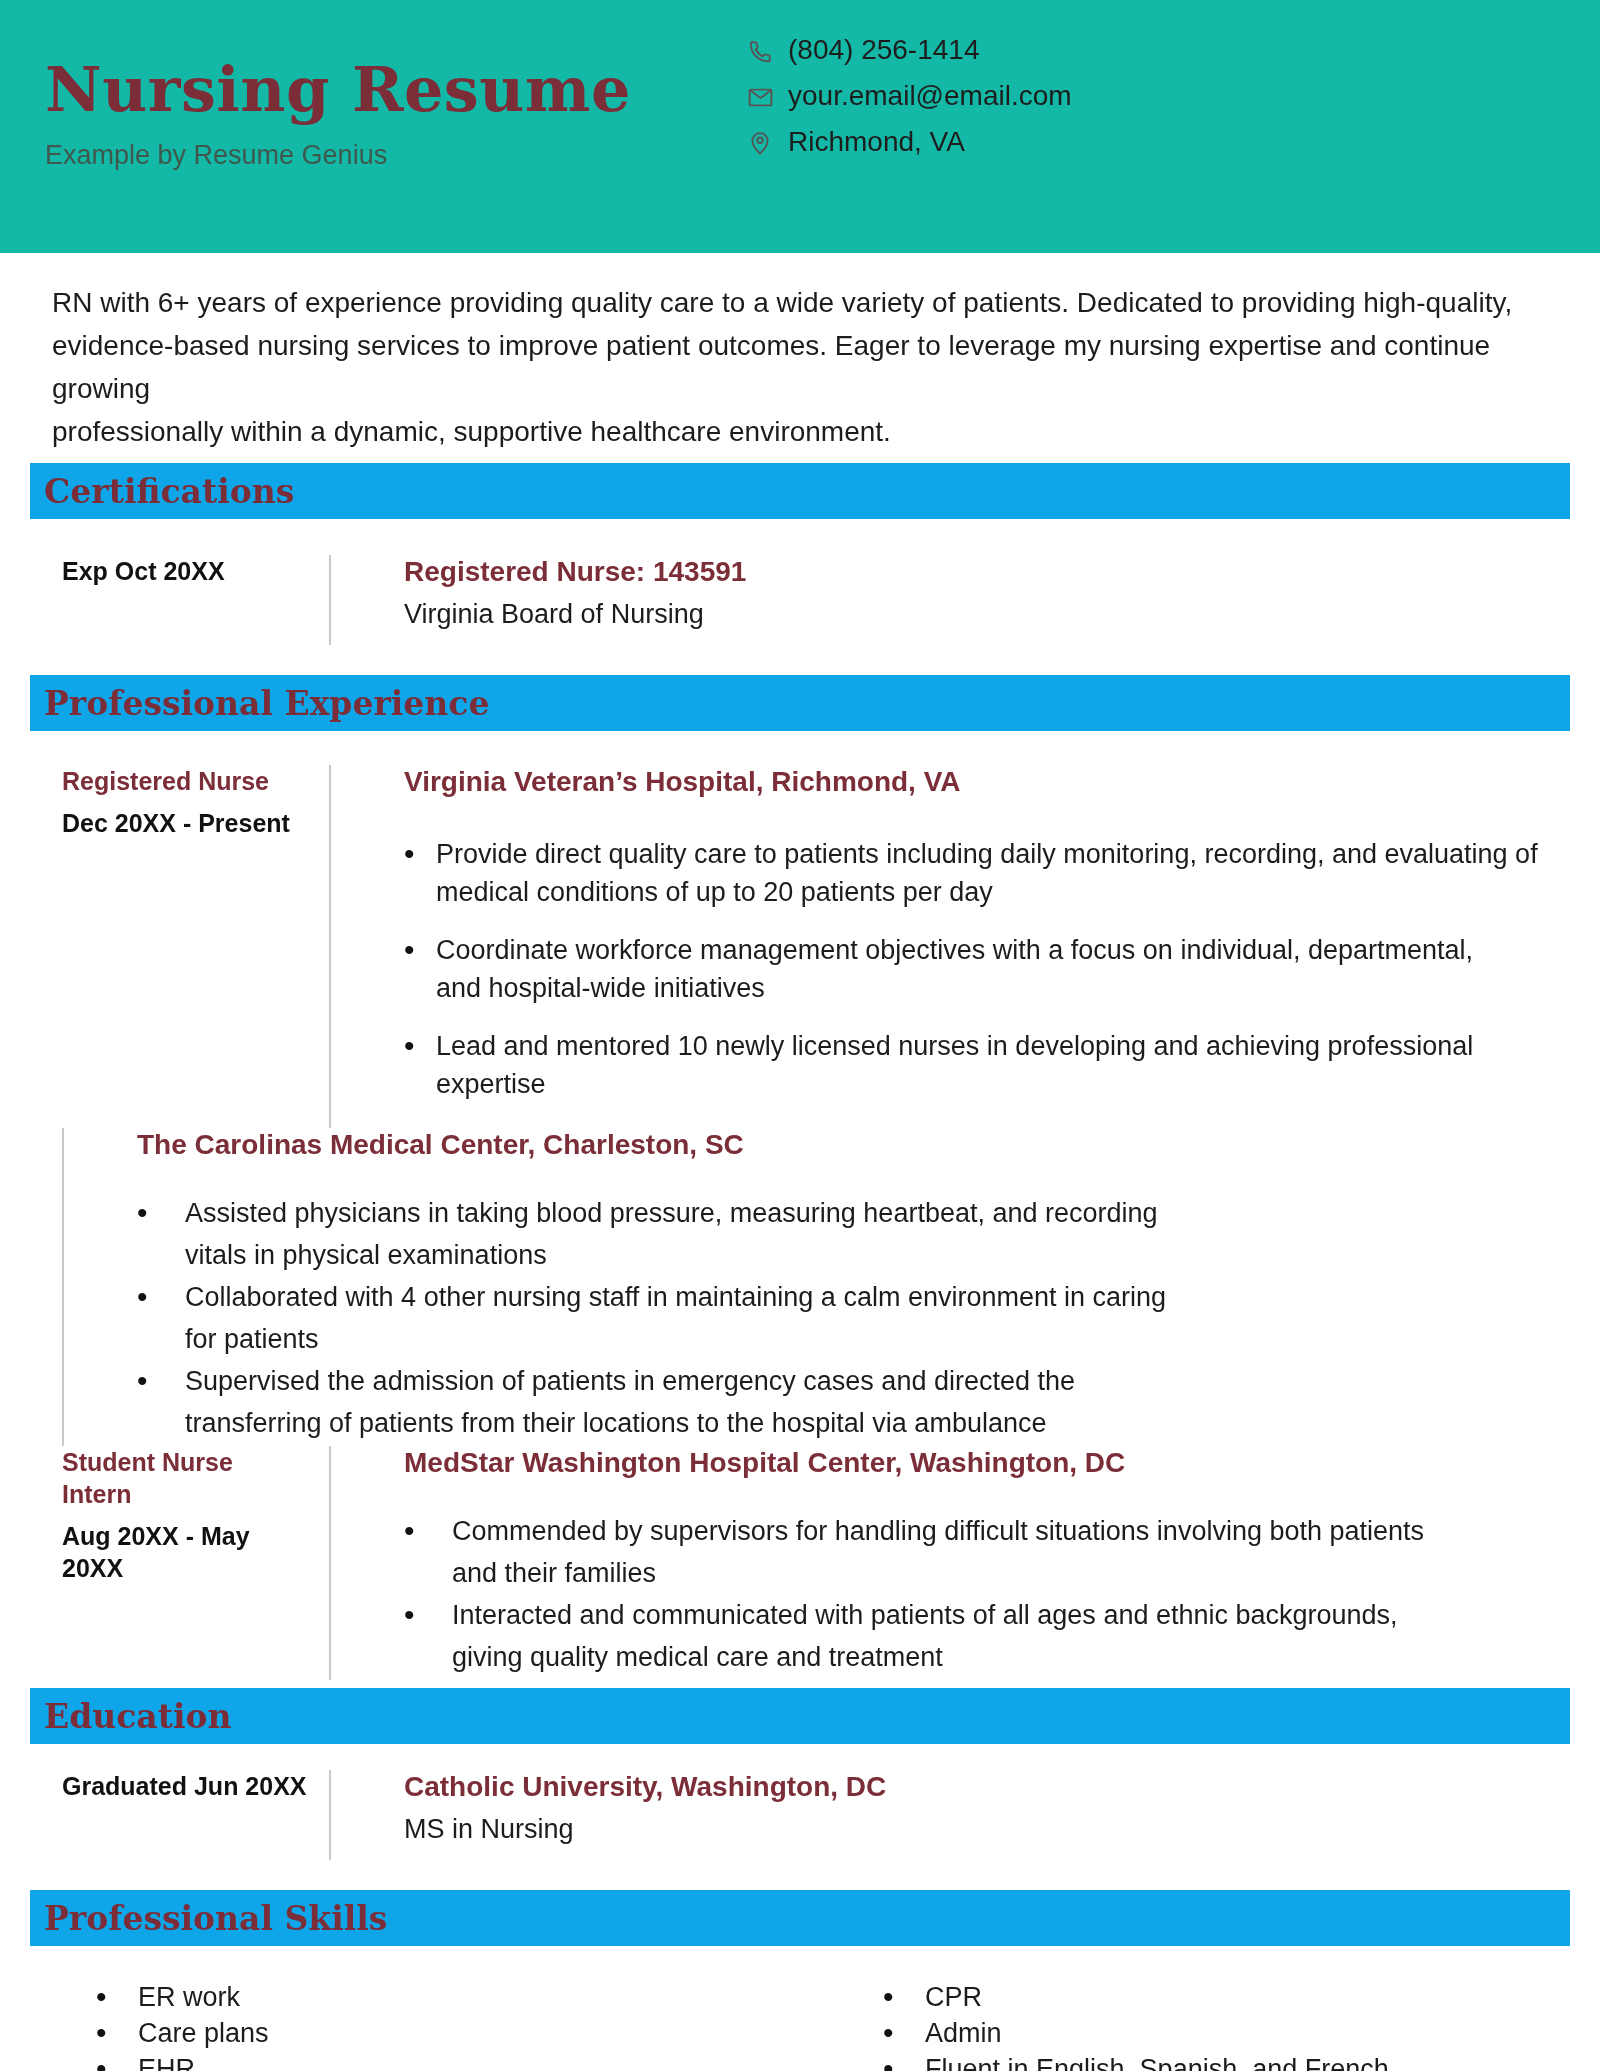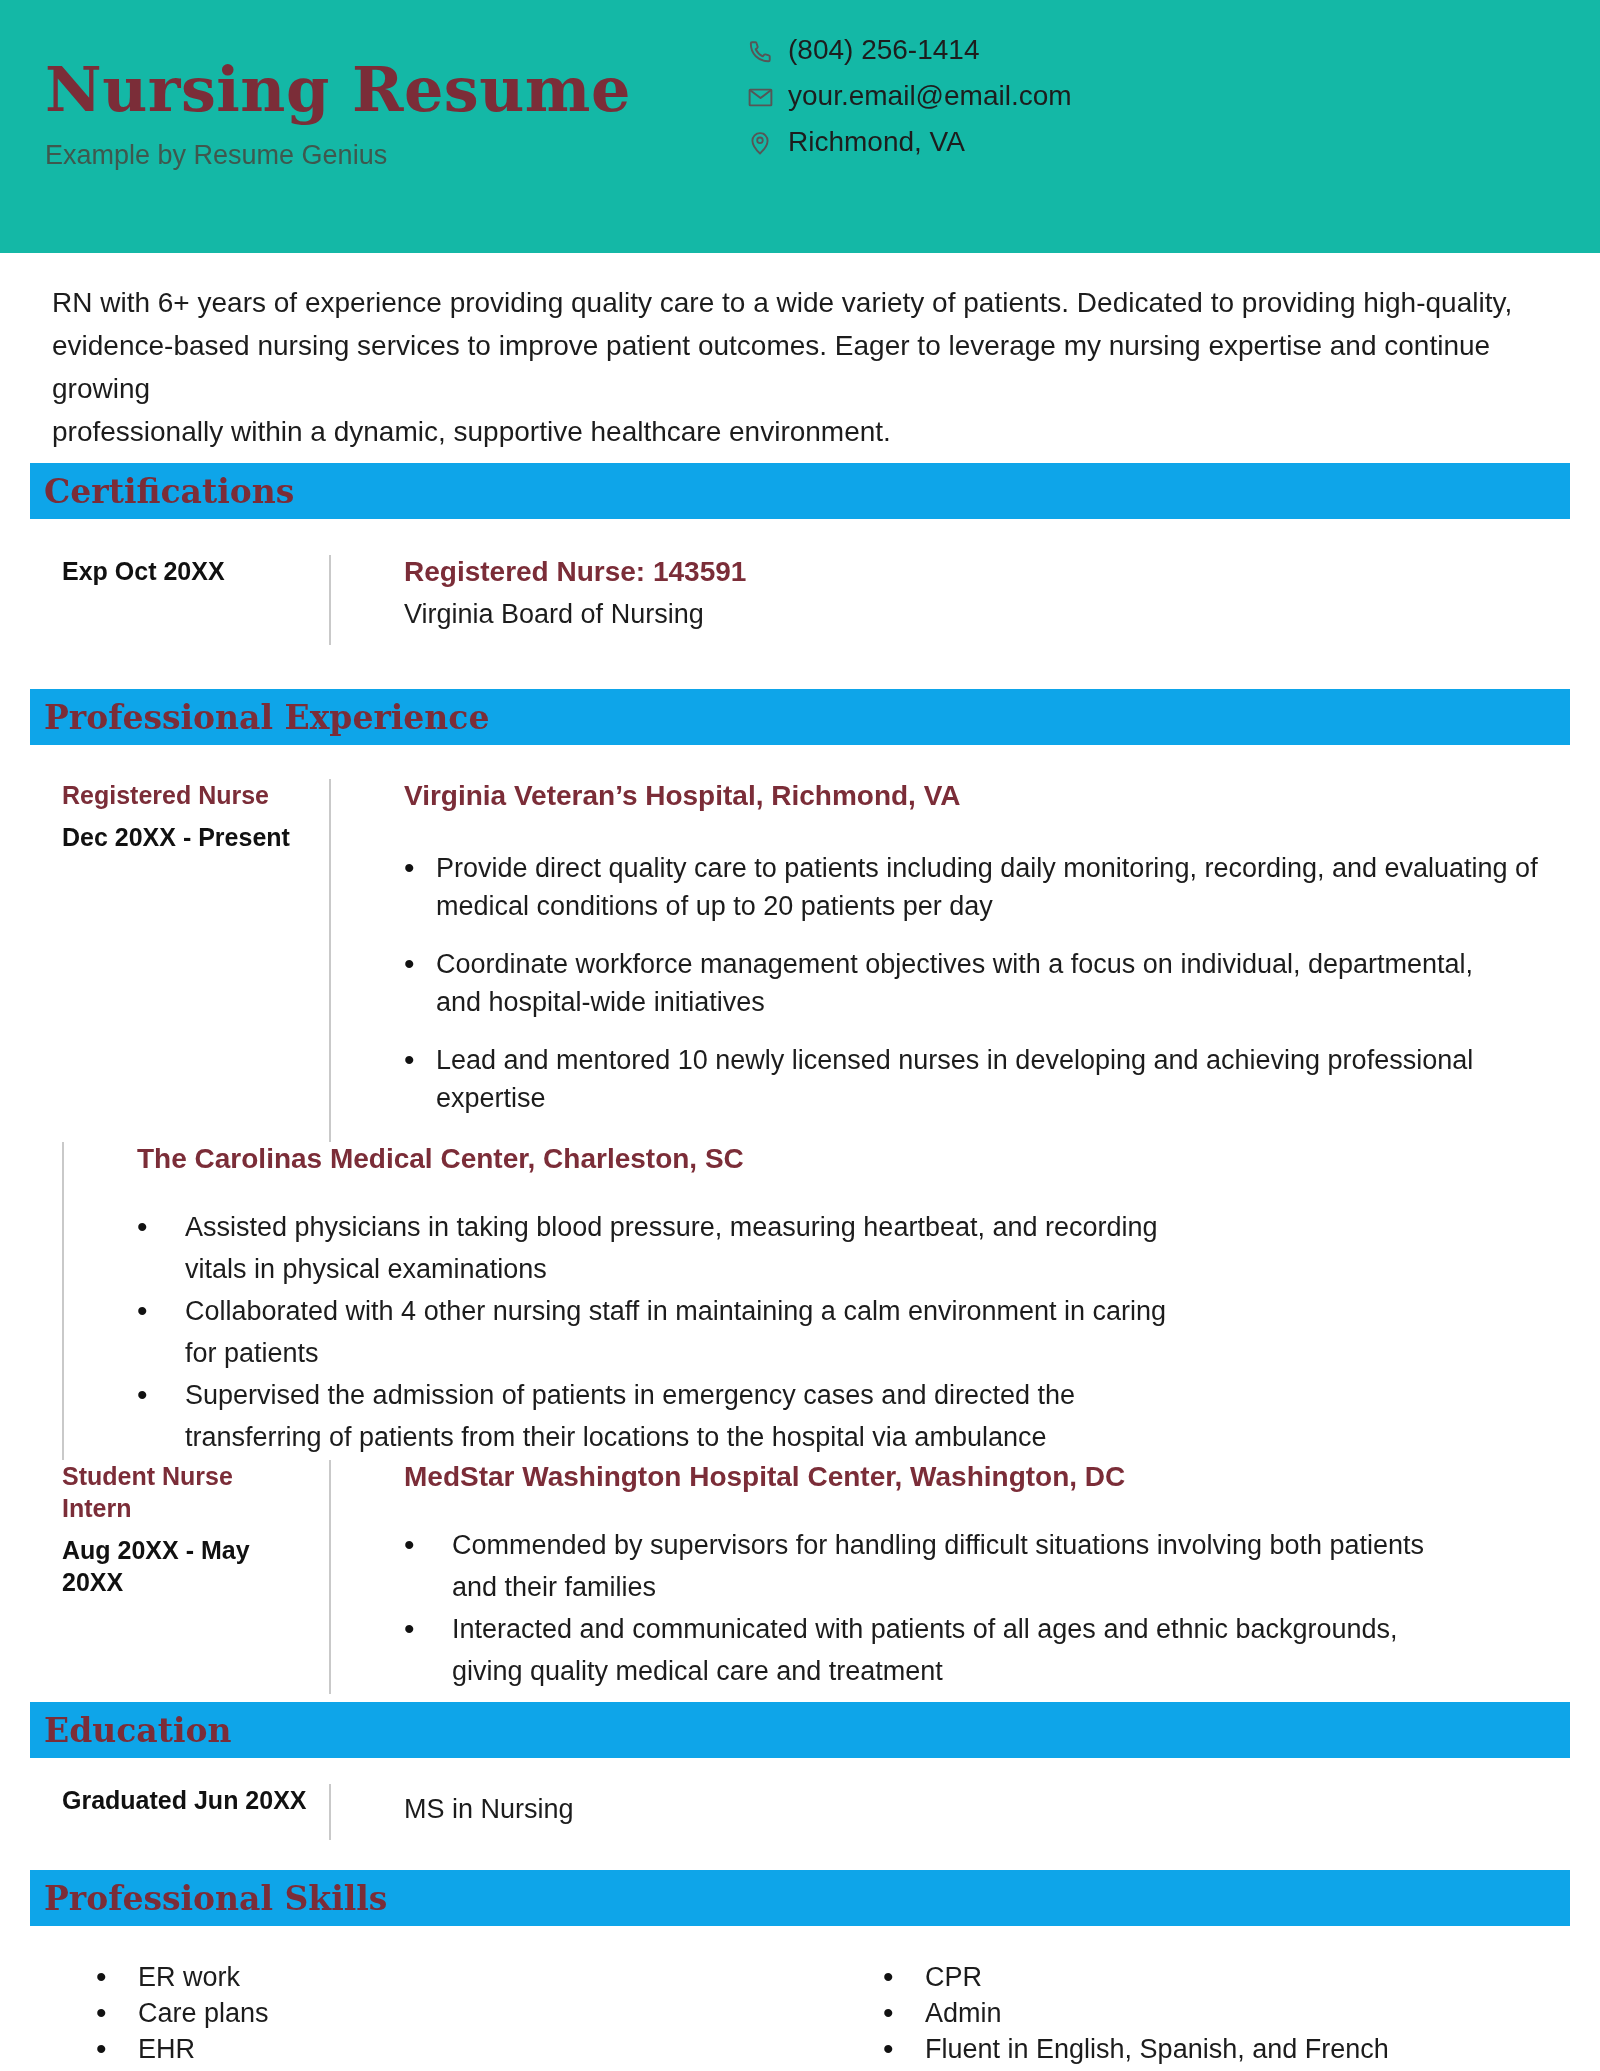--- a/index.html
+++ b/index.html
@@ -16,21 +16,21 @@
   .cicon{width:30px;height:30px;margin-right:13px;display:inline-flex;align-items:center;justify-content:center;}
   .contact-text{font-size:28px;color:#1d1d1d;}
 
   
   .summary{margin:28px 60px 0 52px;font-size:28px;line-height:43px;white-space:pre-line;color:#1c1c1c;}
 
   
   .band{margin:0 30px;background:#0ea5e9;height:56px;display:flex;align-items:center;padding-left:14px;box-sizing:border-box;}
   .band-title{font-family:"DejaVu Serif",serif;font-weight:bold;font-size:33px;color:#7b2d38;}
   .band.certs{margin-top:10px;}
-  .band.exp{margin-top:44px;}
+  .band.exp{margin-top:30px;}
   .band.edu{margin-top:8px;}
   .band.skills{margin-top:30px;}
 
   
   .entry{display:flex;margin-left:62px;}
   .entry-left{width:267px;flex:0 0 267px;box-sizing:border-box;padding-right:20px;}
   .entry-right{border-left:2px solid #c9c9c9;padding-left:73px;box-sizing:border-box;flex:1;}
   .label-maroon{font-size:25px;font-weight:bold;color:#7b2d38;line-height:32px;}
   .label-black{font-size:25px;font-weight:bold;color:#111111;line-height:32px;}
   .label-dates{margin-top:10px;}
@@ -173,20 +173,21 @@
   </div>
 
   <div class="band edu">
     <span class="band-title">Education</span>
   </div>
   <div class="entry edu-entry">
     <div class="entry-left">
       <div class="label-black">Graduated Jun 20XX</div>
     </div>
     <div class="entry-right">
+      <div class="entry-title">Catholic University, Washington, DC</div>
       <div class="entry-sub">MS in Nursing</div>
     </div>
   </div>
 
   <div class="band skills">
     <span class="band-title">Professional Skills</span>
   </div>
   <div class="skills-cols">
     <ul class="skills-col c1">
       <li>ER work</li>

